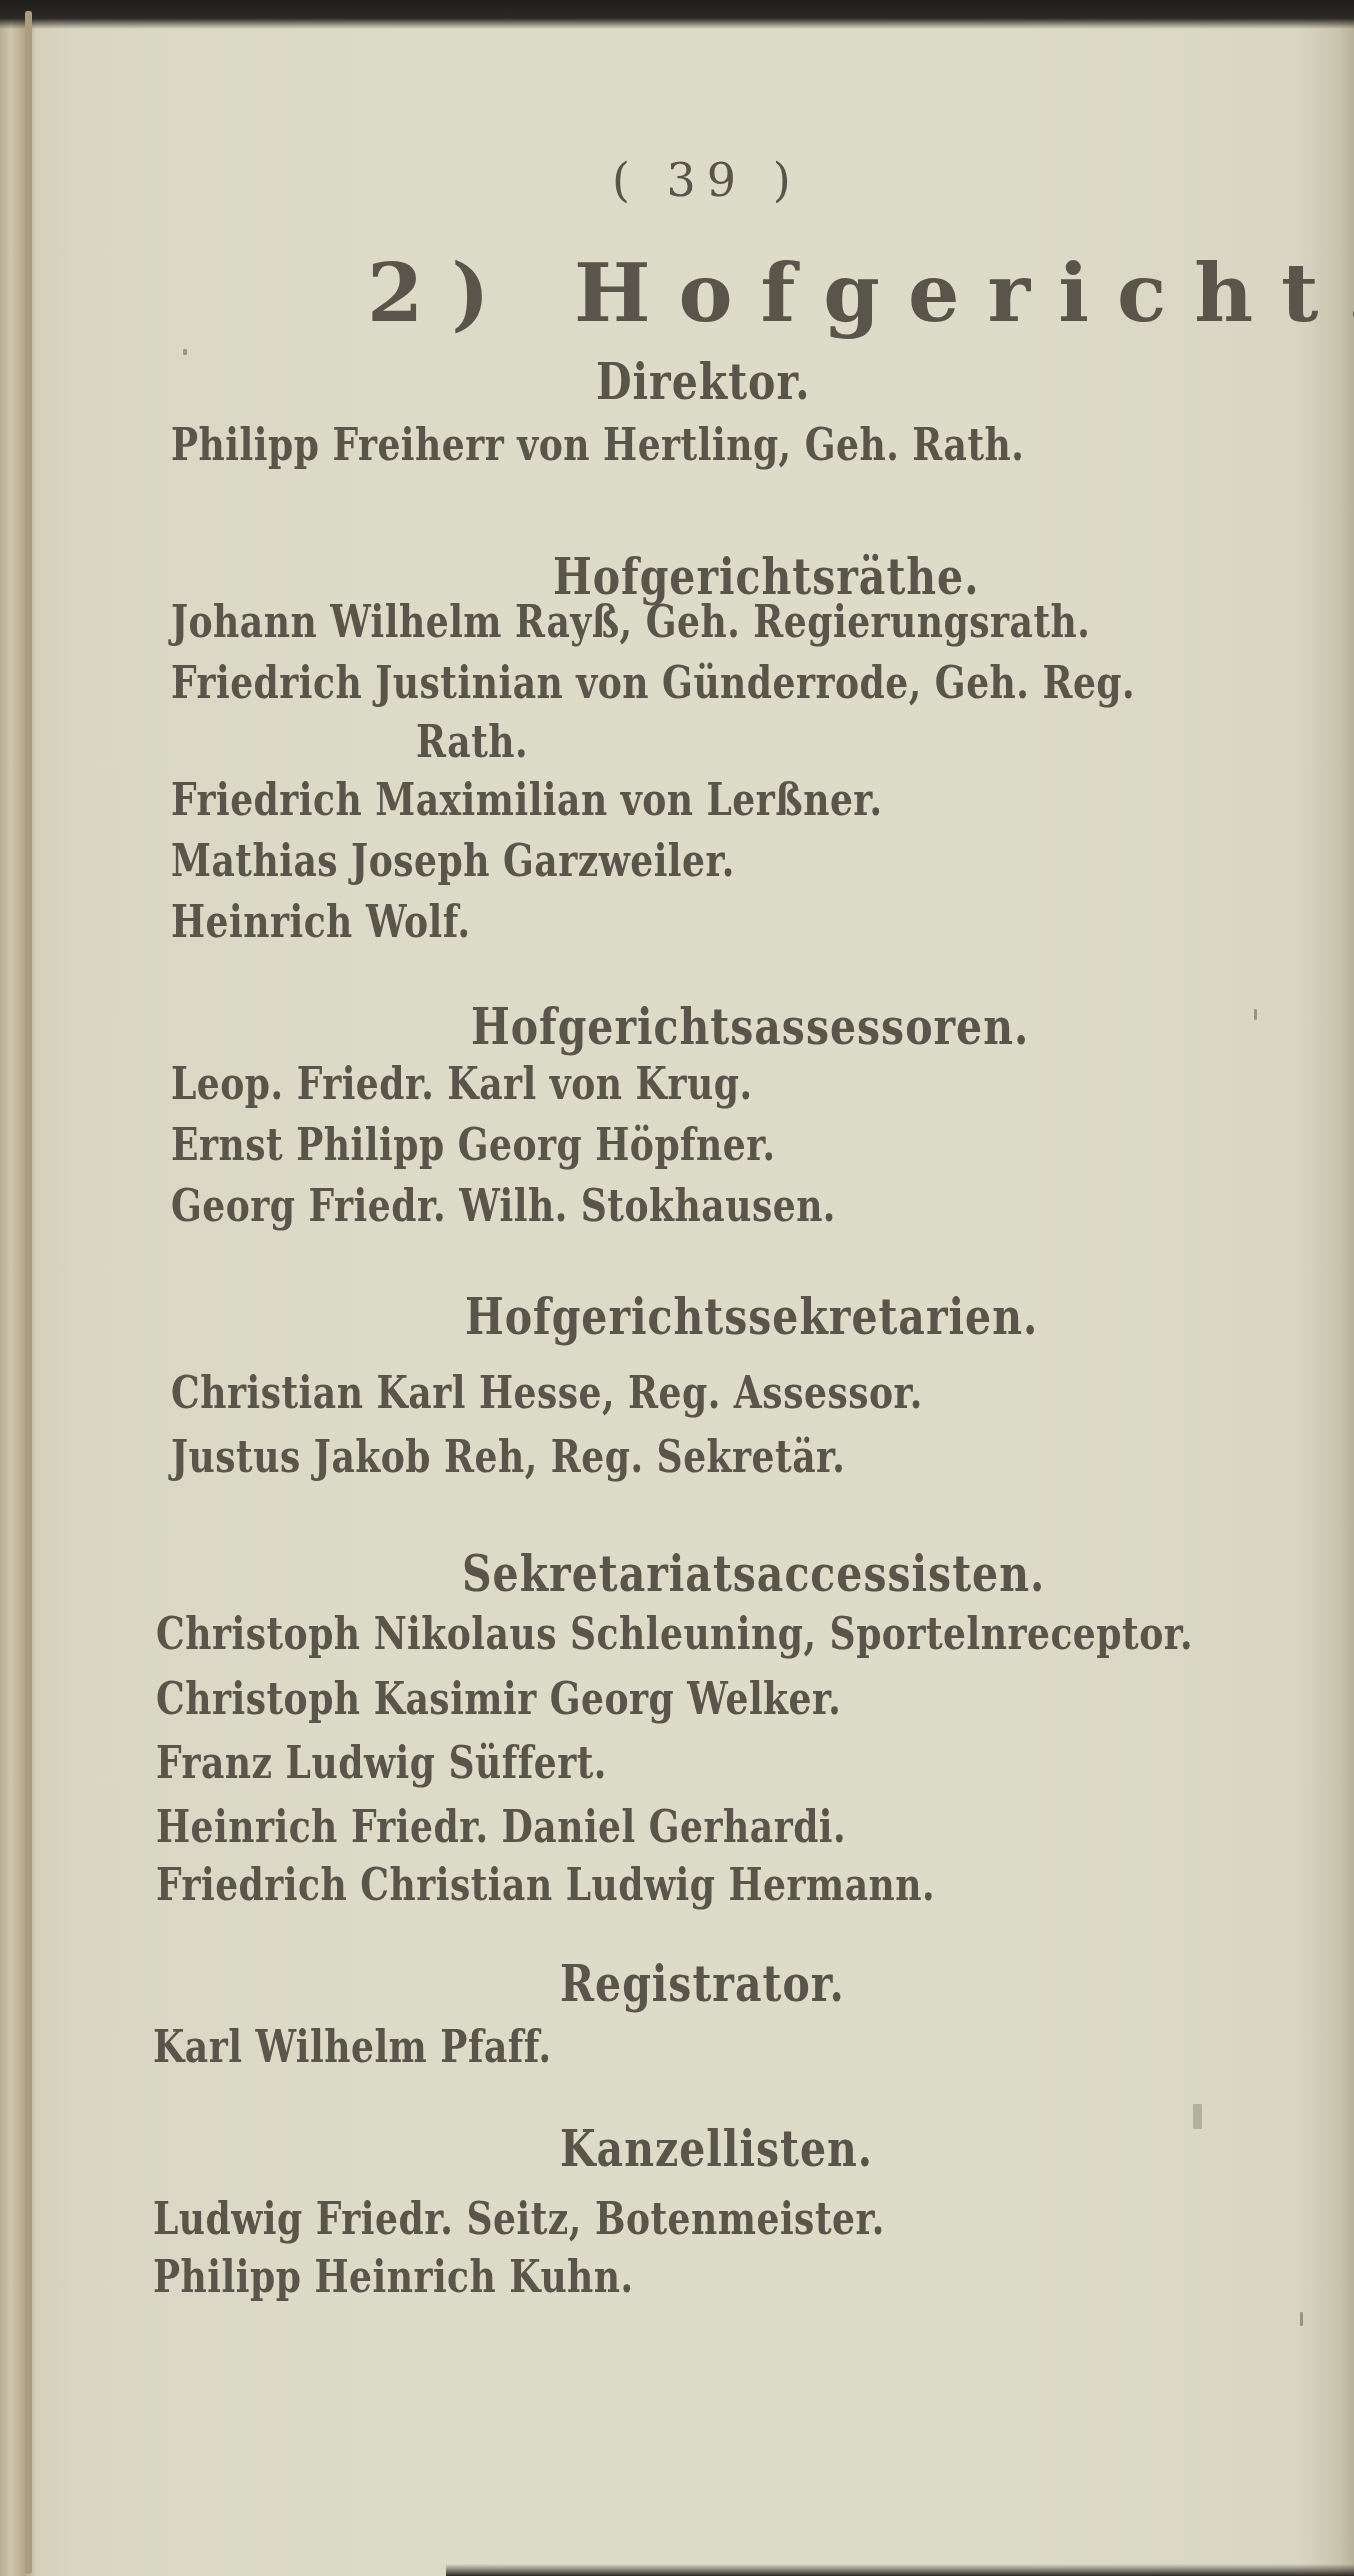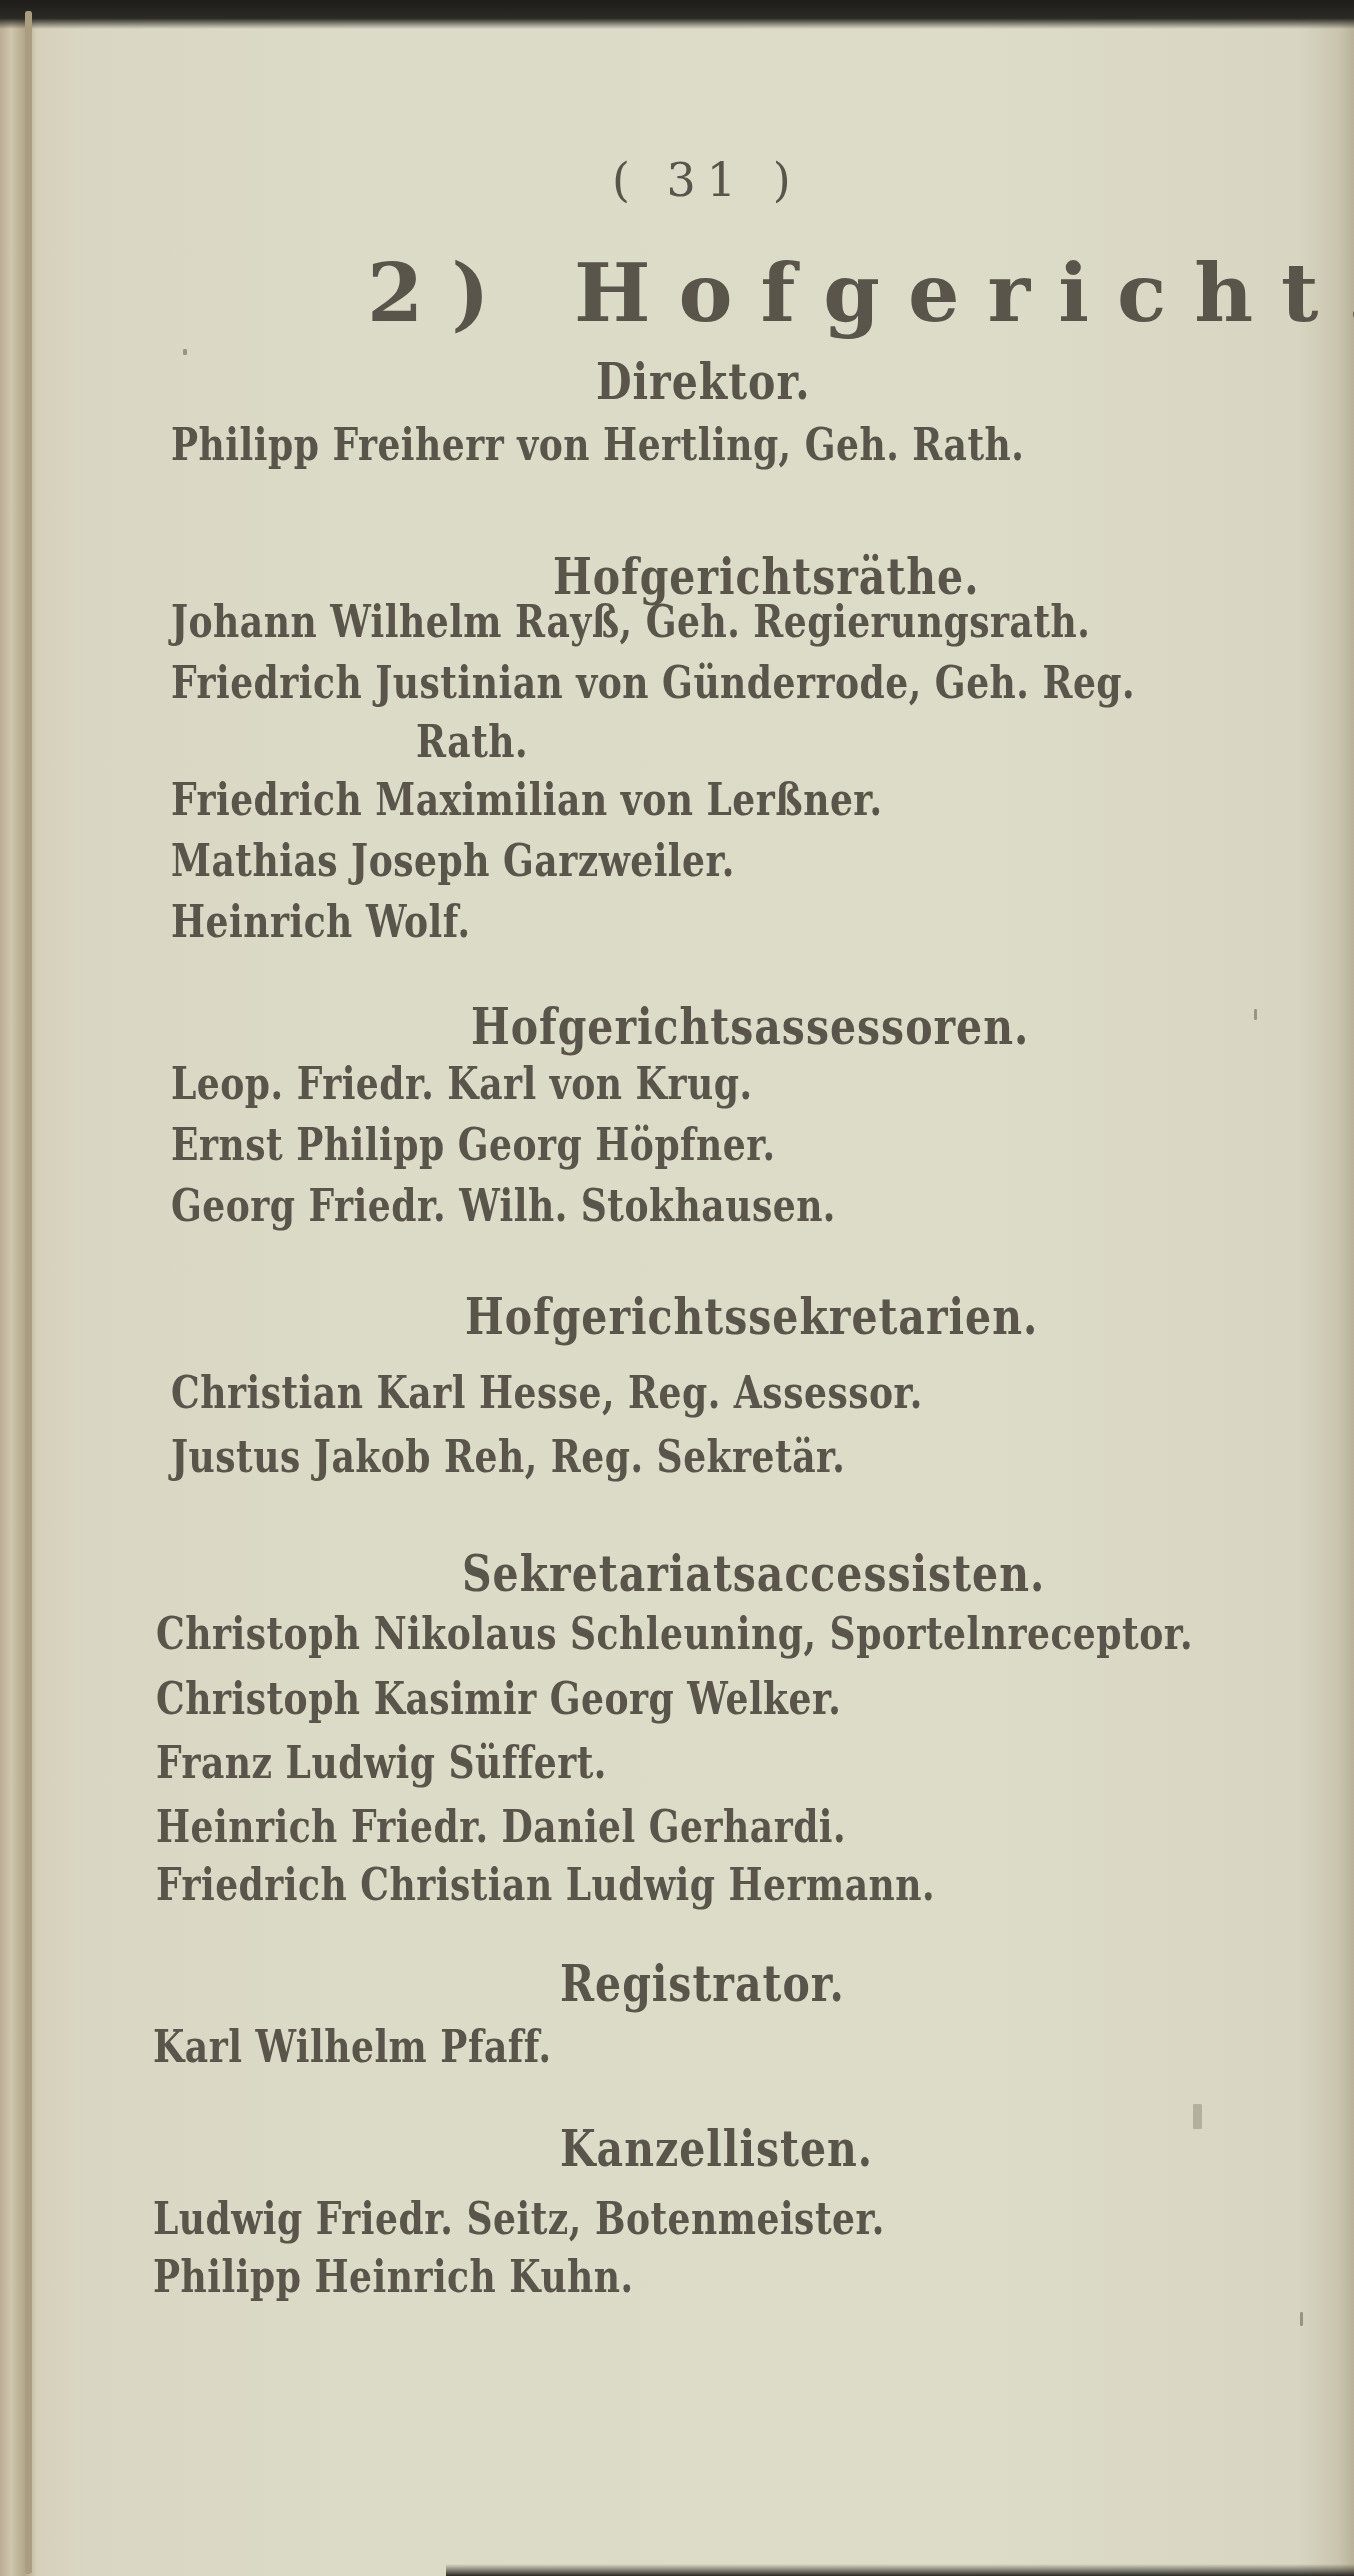--- a/index.html
+++ b/index.html
@@ -35,21 +35,21 @@
   .entry { left: 171px; font-size: 44px; font-weight: bold; letter-spacing: 0.6px; transform: scaleX(0.82); transform-origin: left center; }
   .entry.indent { left: 416px; }
   .speck { position: absolute; background: #6e6858; border-radius: 1.2px; opacity: .6; }
 </style>
 </head>
 <body>
 
 <div class="page">
   <div class="binding-line"></div>
 
-  <div class="txt pagenum">( 31 )</div>
+  <div class="txt pagenum">( 39 )</div>
   <div class="txt section-title">2) Hofgericht.</div>
 
   <div class="txt heading" style="top:352px; left:596px;">Direktor.</div>
   <div class="txt entry" style="top:419px;">Philipp Freiherr von Hertling, Geh. Rath.</div>
 
   <div class="txt heading" style="top:547px; left:553px;">Hofgerichtsräthe.</div>
   <div class="txt entry" style="top:596px;">Johann Wilhelm Rayß, Geh. Regierungsrath.</div>
   <div class="txt entry" style="top:657px;">Friedrich Justinian von Günderrode, Geh. Reg.</div>
   <div class="txt entry indent" style="top:716px;">Rath.</div>
   <div class="txt entry" style="top:774px;">Friedrich Maximilian von Lerßner.</div>

